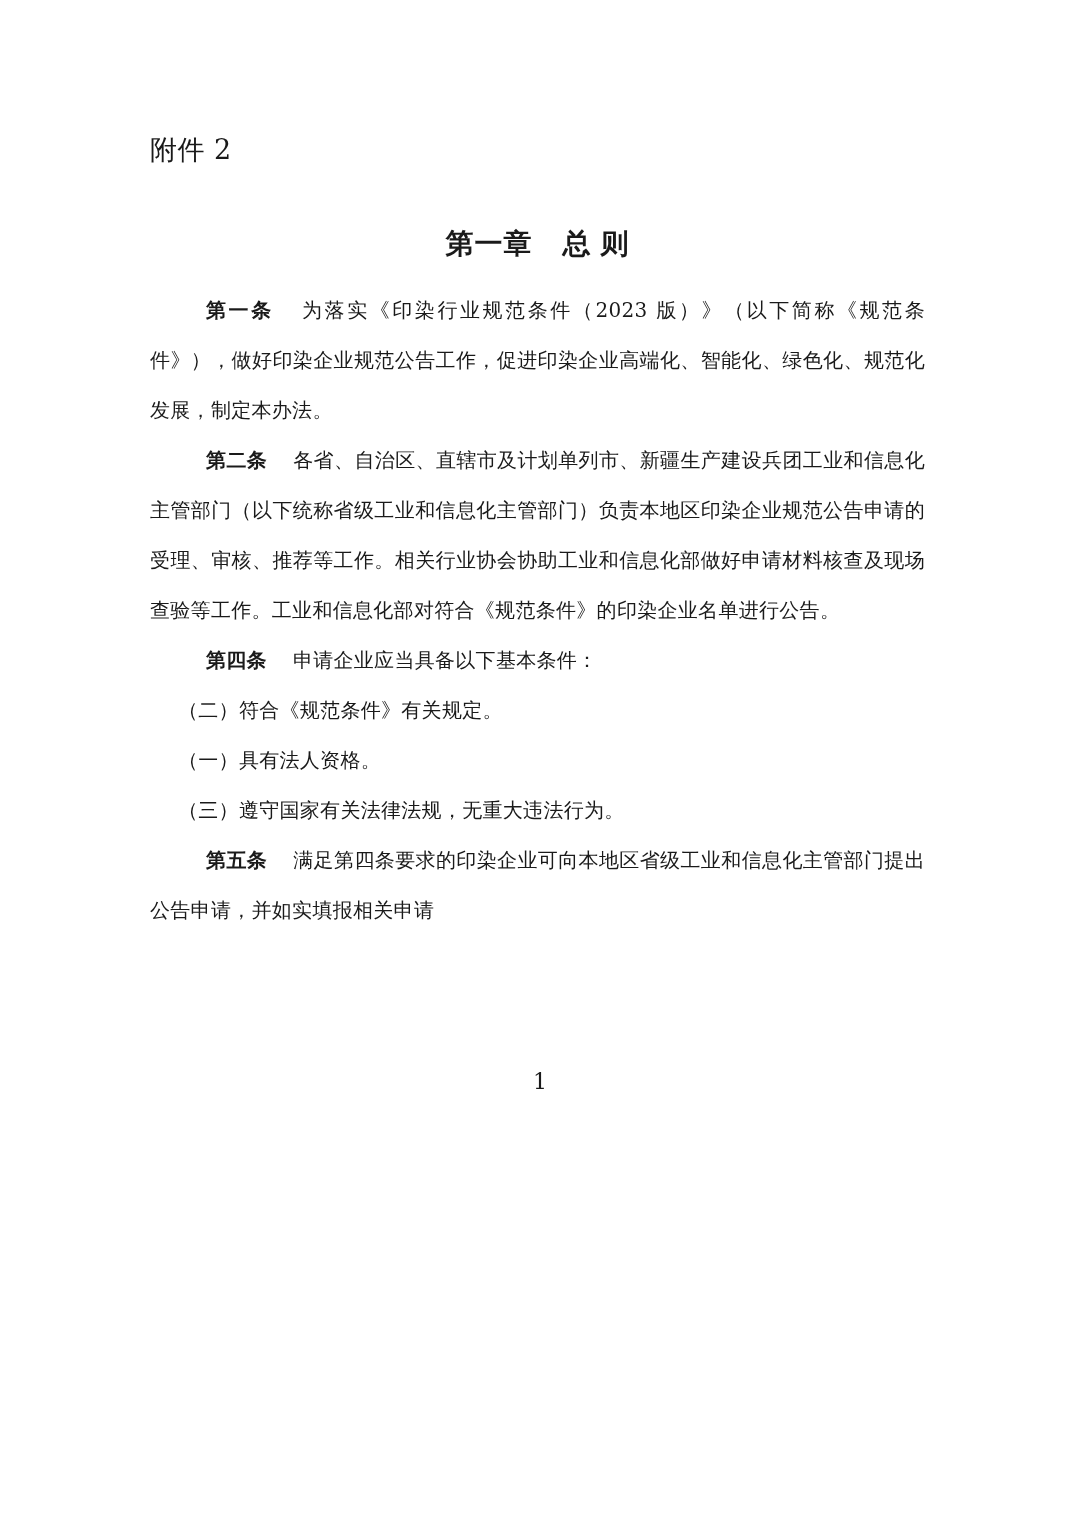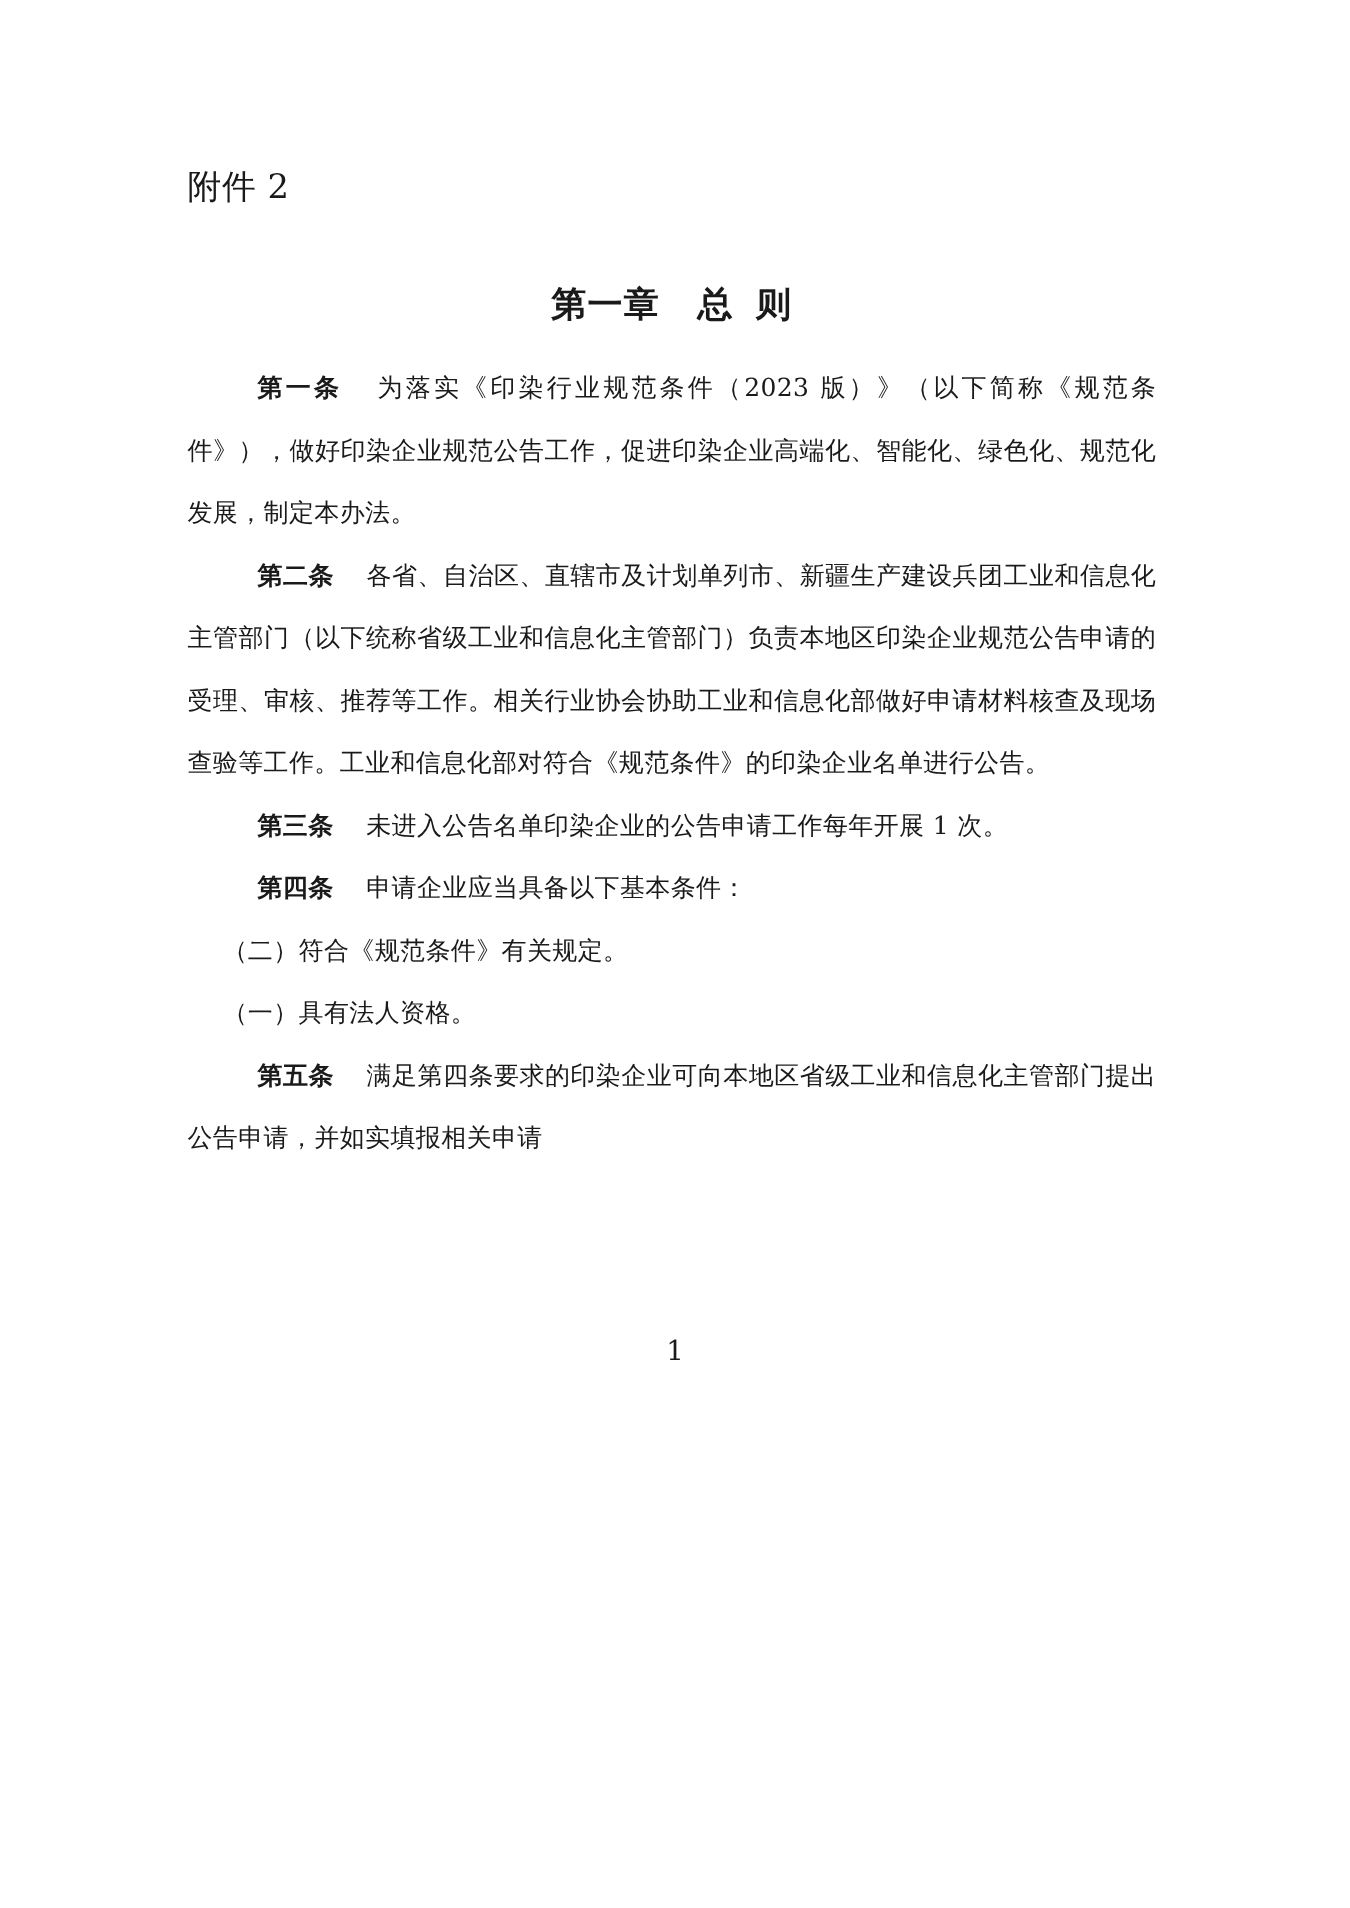--- a/index.html
+++ b/index.html
@@ -36,21 +36,21 @@
     letter-spacing: 1px;
     margin: 0 0 64px 0;
     font-family: "DejaVu Sans", "Liberation Sans", sans-serif;
   }
   .chapter {
     text-align: center;
     font-size: 28px;
     font-weight: 700;
     letter-spacing: 1px;
     margin: 0 0 22px 0;
-    font-family: Liberation Mono, monospace;
+    font-family: Liberation Sans, sans-serif;
   }
   .chapter .gap {
     display: inline-block;
     width: 30px;
   }
   p.body-para {
     font-size: 20px;
     line-height: 50px;
     margin: 0;
     text-align: justify;
@@ -92,25 +92,25 @@
 
     <div class="chapter">
       <span>第一章</span><span class="gap"></span><span>总 则</span>
     </div>
 
     <p class="body-para indent"><span class="art-no">第一条</span><span class="art-gap"></span><span>为落实《印染行业规范条件（2023 版）》（以下简称《规范条件》），做好印染企业规范公告工作，促进印染企业高端化、智能化、绿色化、规范化发展，制定本办法。</span></p>
 
     <p class="body-para indent"><span class="art-no">第二条</span><span class="art-gap"></span><span>各省、自治区、直辖市及计划单列市、新疆生产建设兵团工业和信息化主管部门（以下统称省级工业和信息化主管部门）负责本地区印染企业规范公告申请的受理、审核、推荐等工作。相关行业协会协助工业和信息化部做好申请材料核查及现场查验等工作。工业和信息化部对符合《规范条件》的印染企业名单进行公告。</span></p>
 
 
-    <p class="body-para indent"><span class="art-no">第三条</span><span class="art-gap"></span><span>未进入公告名单印染企业的公告申请工作每年开展 1 次。</span></p>
 
     <p class="body-para indent"><span class="art-no">第四条</span><span class="art-gap"></span><span>申请企业应当具备以下基本条件：</span></p>
 
     <p class="body-para indent-small">（二）符合《规范条件》有关规定。</p>
     <p class="body-para indent-small">（一）具有法人资格。</p>
+    <p class="body-para indent-small">（三）遵守国家有关法律法规，无重大违法行为。</p>
 
     <p class="body-para indent"><span class="art-no">第五条</span><span class="art-gap"></span><span>满足第四条要求的印染企业可向本地区省级工业和信息化主管部门提出公告申请，并如实填报相关申请</span></p>
 
   </div>
 
   <div class="page-number">1</div>
 </div>
 
 </body></html>

